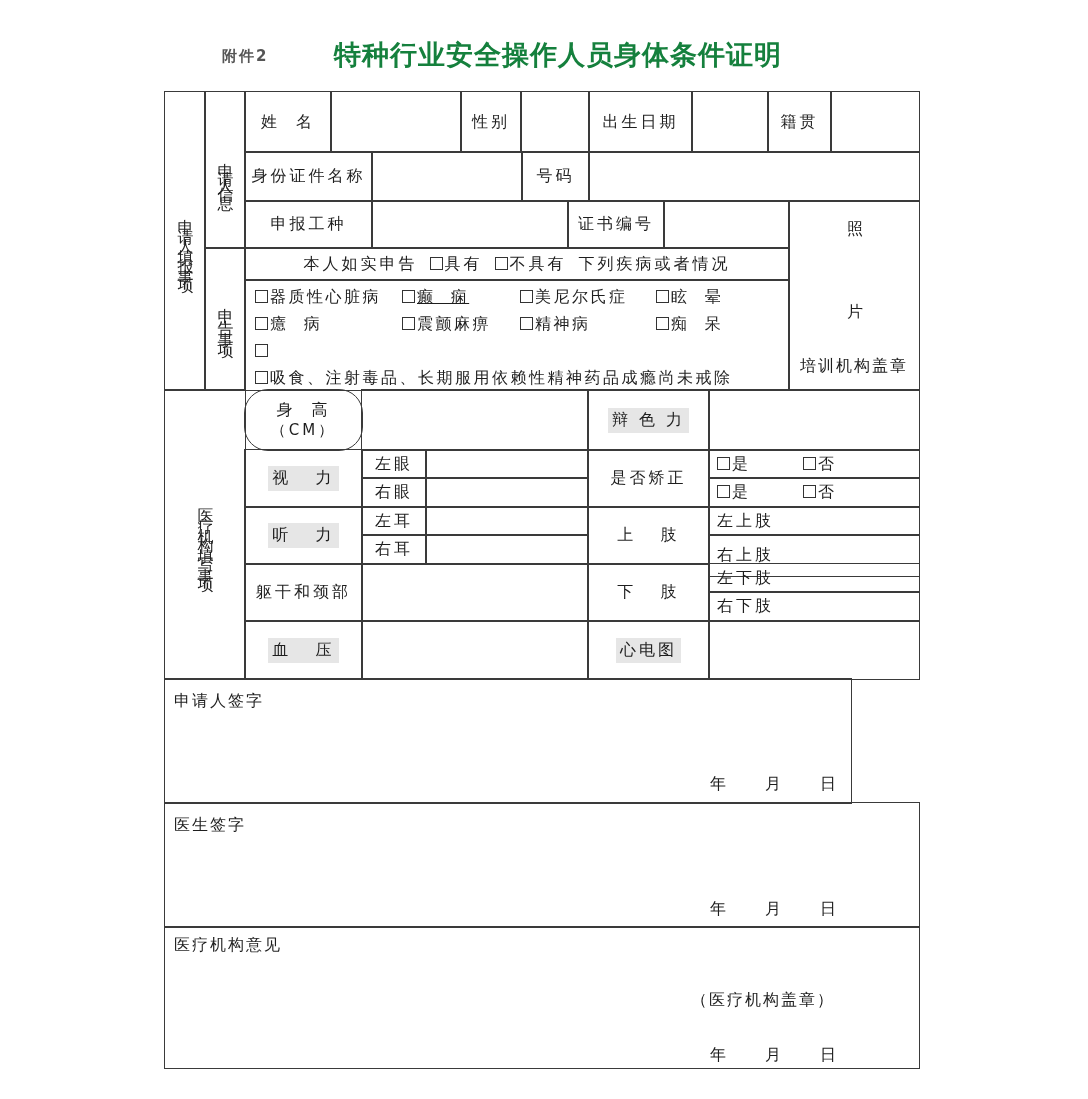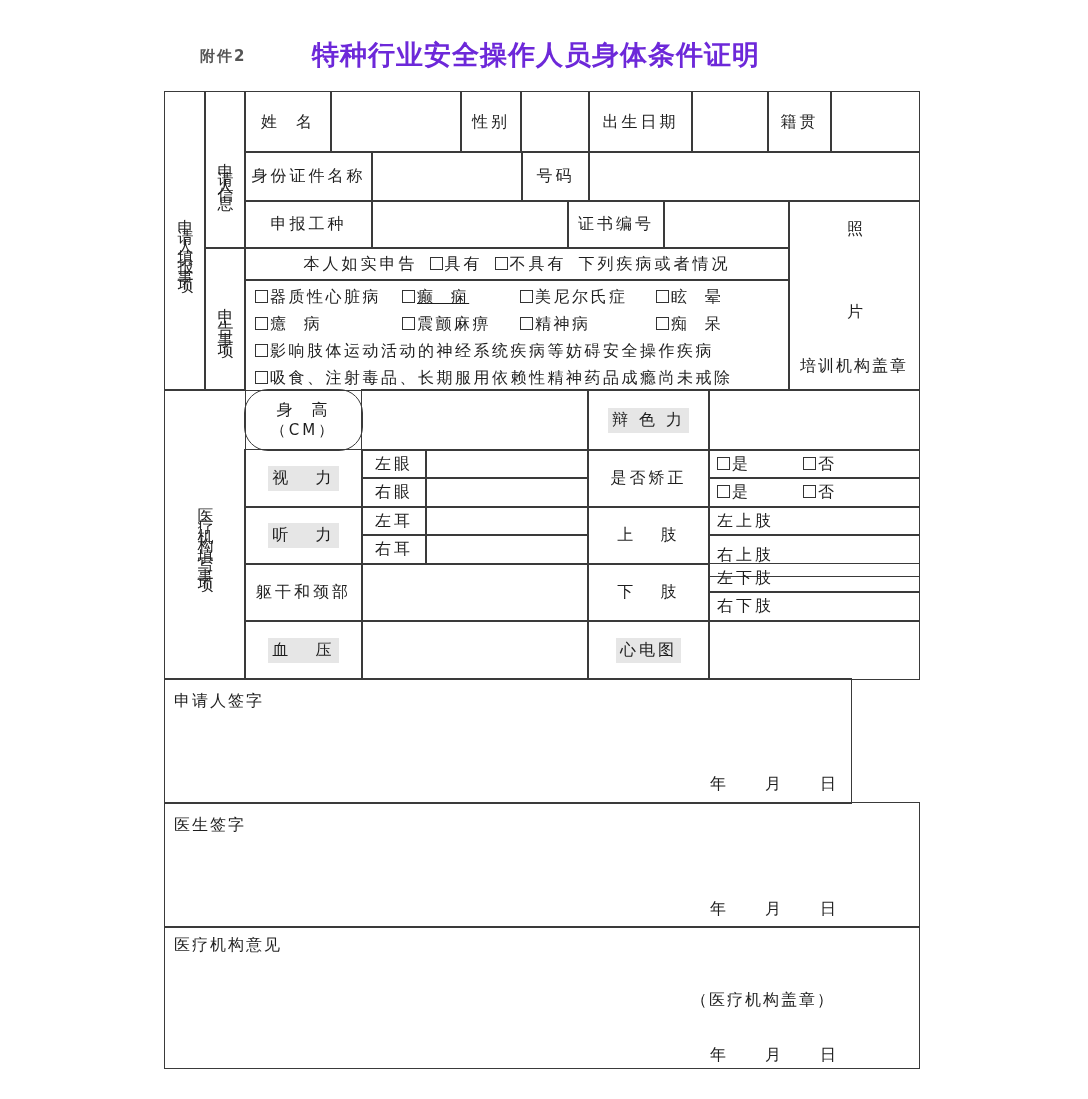--- a/index.html
+++ b/index.html
@@ -1,24 +1,24 @@
 <!DOCTYPE html>
 <html><head>
 <meta charset="utf-8">
 <style>
   html, body { margin:0; padding:0; background:#ffffff; }
   body { width:1088px; height:1099px; position:relative; overflow:hidden;
          font-family:"DejaVu Sans", "Liberation Sans", sans-serif; color:#1e1e1e; }
-  .abs { position:absolute; }
+  .abs { position:absolute;margin-left:22px; }
   .cell { position:absolute; box-sizing:border-box; border:1.5px solid #3a3a3a;
           display:flex; align-items:center; justify-content:center;
           font-size:16px; letter-spacing:3px; background:transparent; }
   .cell.left { justify-content:flex-start; padding-left:8px; }
   .vtext { writing-mode:vertical-rl; text-orientation:upright; letter-spacing:10px; font-size:16px; }
-  .title { font-size:27px; font-weight:bold; letter-spacing:1px; color:#6d28d9; }
+  .title { font-size:27px; font-weight:bold; letter-spacing:1px; color:#15803d; }
   .attach { font-size:15px; color:#555; letter-spacing:2px; font-weight:bold; }
   .shade { background:#e6e6e6; padding:2px 4px; }
   .cb { display:inline-block; width:11px; height:11px; border:1.3px solid #333; margin-right:2px; vertical-align:-1px; }
   .line { position:absolute; white-space:nowrap; font-size:16px; letter-spacing:2.5px; }
   .txt { position:absolute; white-space:nowrap; font-size:16px; letter-spacing:2px; }
 </style>
 </head>
 <body>
 
 <div class="abs attach" style="left:200px;top:47px;">附件2</div>
@@ -72,21 +72,21 @@
   <span class="line" style="left:10px;top:7px;"><span class="cb"></span><span>器质性心脏病</span></span>
   <span class="line" style="left:157px;top:7px;text-decoration:underline;"><span class="cb"></span><span style="white-space:pre;">癫  痫</span></span>
   <span class="line" style="left:275px;top:7px;"><span class="cb"></span><span>美尼尔氏症</span></span>
   <span class="line" style="left:411px;top:7px;"><span class="cb"></span><span style="white-space:pre;">眩  晕</span></span>
 
   <span class="line" style="left:10px;top:34px;"><span class="cb"></span><span style="white-space:pre;">癔  病</span></span>
   <span class="line" style="left:157px;top:34px;"><span class="cb"></span><span>震颤麻痹</span></span>
   <span class="line" style="left:275px;top:34px;"><span class="cb"></span><span>精神病</span></span>
   <span class="line" style="left:411px;top:34px;"><span class="cb"></span><span style="white-space:pre;">痴  呆</span></span>
 
-  <span class="line" style="left:10px;top:61px;"><span class="cb"></span><span>影响肢体运动活动的神经系统疾病等妨碍安全操作疾病</span></span>
+  <span class="line" style="left:10px;top:61px;"><span class="cb"></span></span>
   <span class="line" style="left:10px;top:88px;"><span class="cb"></span><span>吸食、注射毒品、长期服用依赖性精神药品成瘾尚未戒除</span></span>
 </div>
 
 <div class="cell" style="left:164px;top:389px;width:82px;height:291px;">
   <span class="vtext" style="letter-spacing:10px;">医疗机构填写事项</span>
 </div>
 
 <div class="cell" style="left:244px;top:389px;width:119px;height:62px;flex-direction:column;border-radius:24px;">
   <span style="white-space:pre;">身  高</span>
   <span style="font-size:15px;">（CM）</span>

